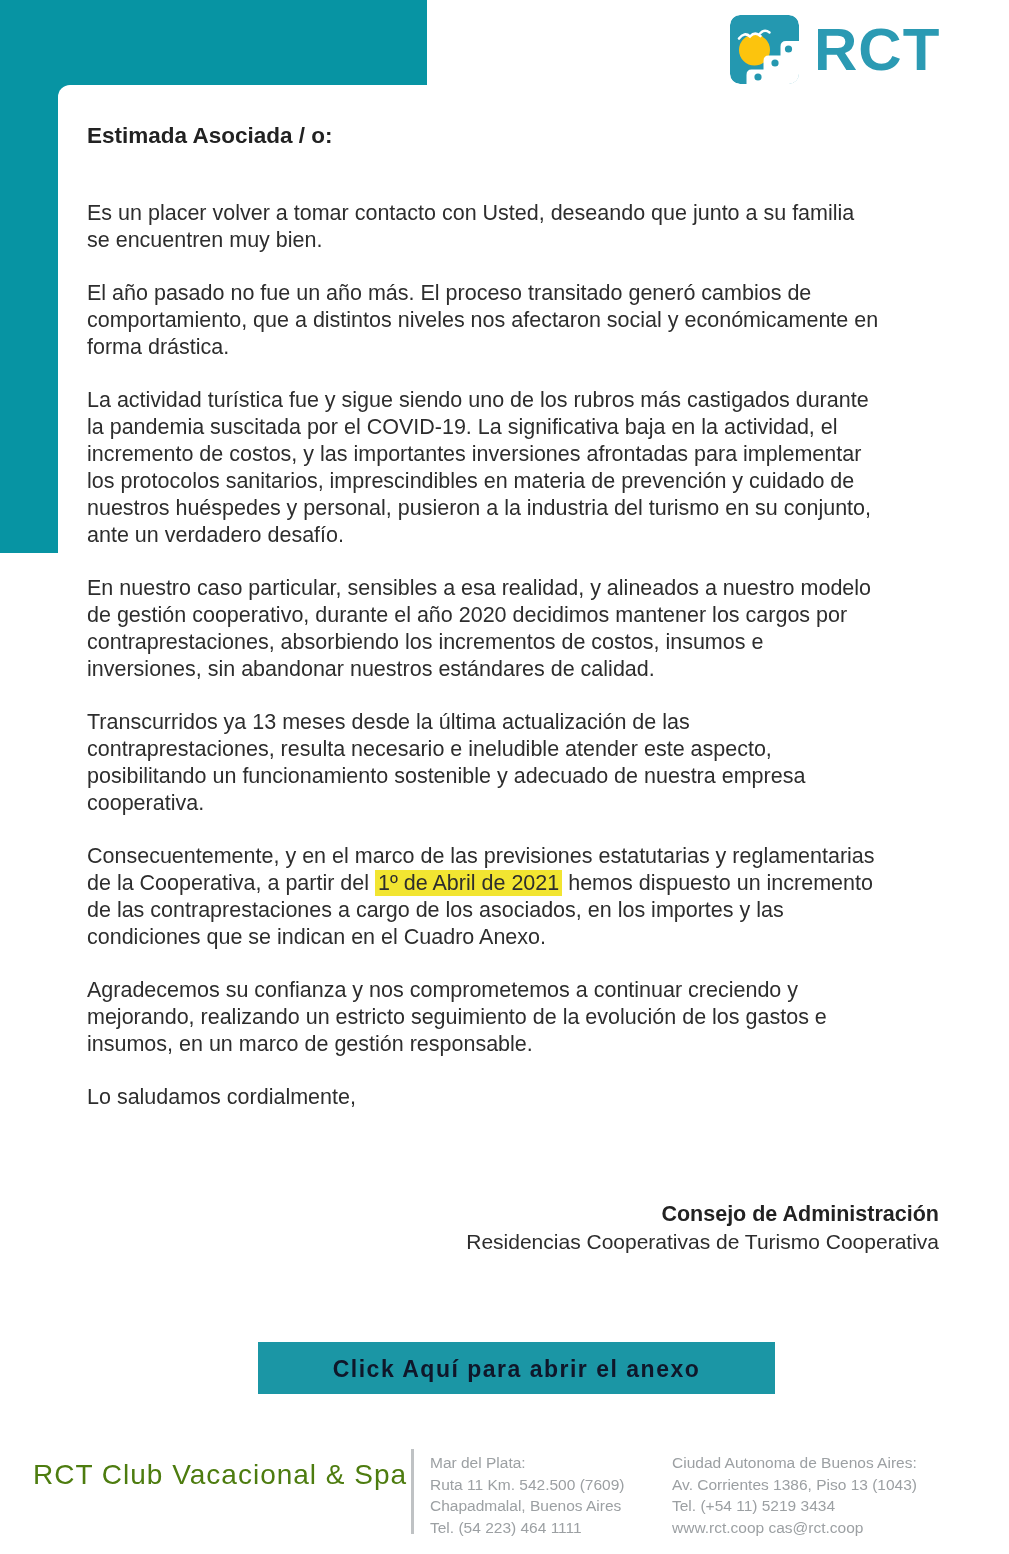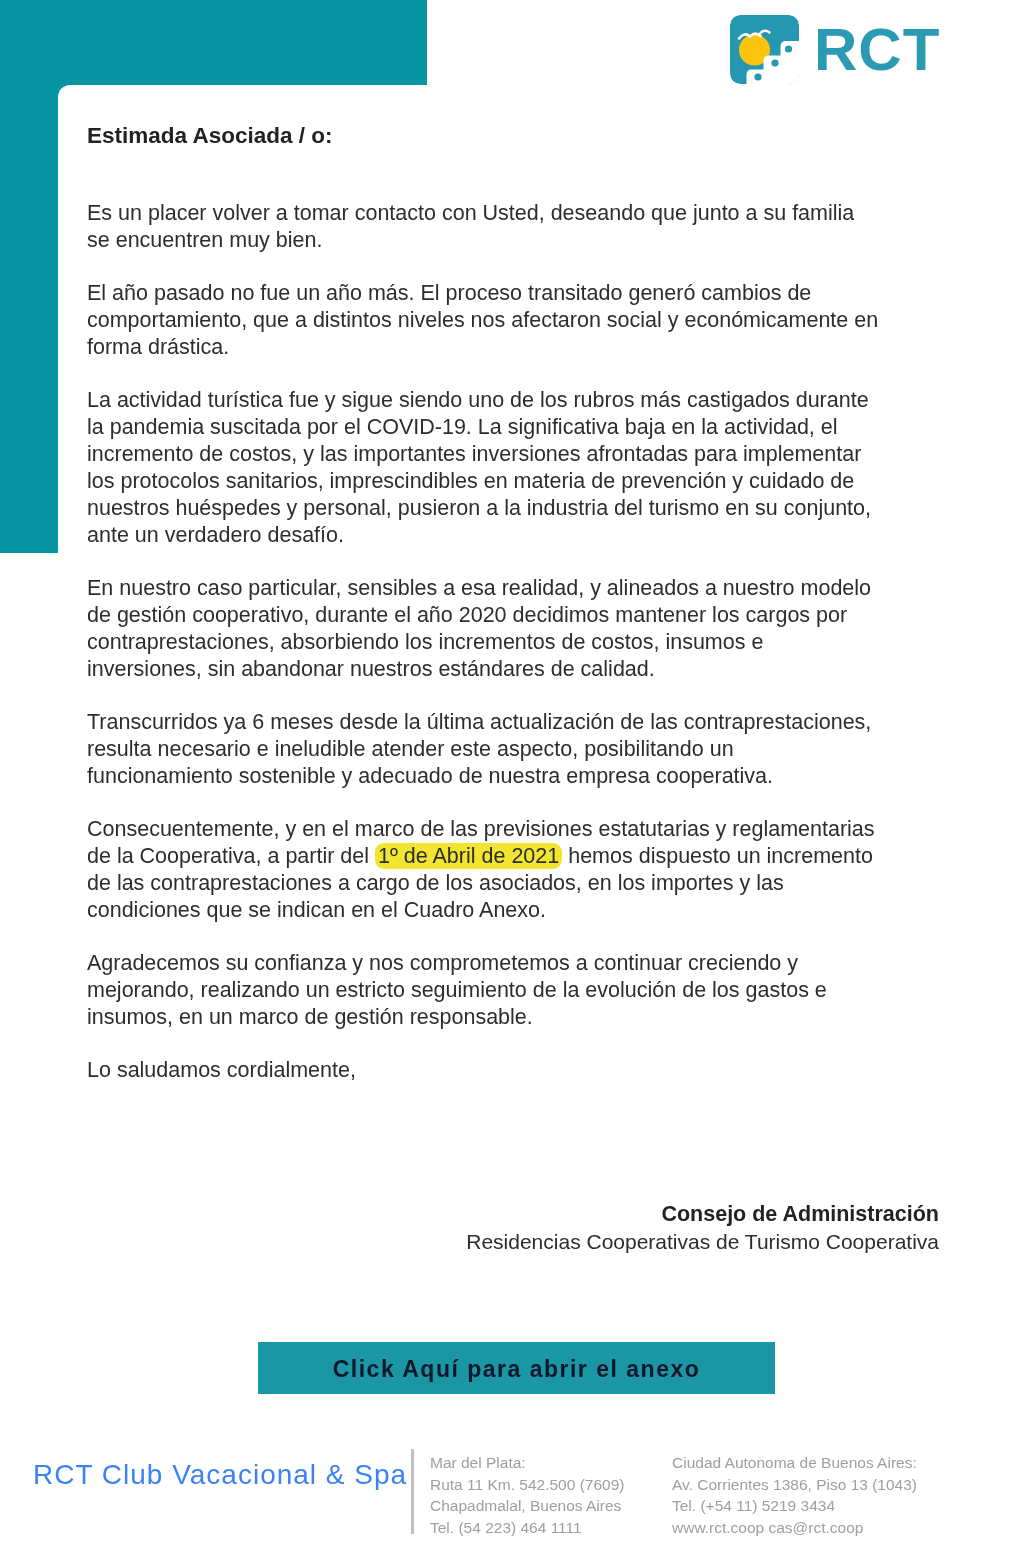--- a/index.html
+++ b/index.html
@@ -16,38 +16,38 @@
   
   .logo { position:absolute; left:730px; top:15px; display:flex; align-items:flex-start; gap:15px; }
   .logo-icon { display:block; }
   .logo-wordmark { font-size:60px; font-weight:700; letter-spacing:1px; color:#2b9ab3; line-height:69px; }
 
   
   .content { position:absolute; left:87px; top:122px; width:792px; color:#2d2d2d; }
   .salutation { font-size:22.5px; font-weight:700; line-height:28px; margin:0 0 50px 0; color:#222222; }
   .content p { font-size:21.5px; line-height:27px; margin:0 0 26px 0; }
   .closing { margin-top:19px !important; }
-  .date-highlight { background:#f2e531; padding:1px 3px;border-radius:9px; }
+  .date-highlight { background:#f2e531; padding:1px 3px; }
 
   
   .signature { position:absolute; right:70px; top:1200px; text-align:right; color:#2d2d2d;
                font-size:21px; line-height:28px; }
   .signature .sig-title { font-weight:700; font-size:21.5px; color:#222222; }
 
   
   .cta-button {
     position:absolute; left:258px; top:1342px; width:517px; height:52px;
     background:#1b96a5; color:#0f172a; border:none; cursor:pointer;
     font-family:"Liberation Sans", sans-serif;
     font-size:23px; font-weight:700; letter-spacing:1.5px; line-height:52px; text-align:center;
   }
 
   
   .footer-brand { position:absolute; left:33px; top:1458px; font-size:28px; letter-spacing:1px;
-                  color:#3b82f6; line-height:34px; }
+                  color:#4d7c0f; line-height:34px; }
   .footer-divider { position:absolute; left:411px; top:1449px; width:3px; height:85px; background:#bfc2c4; }
   .footer-col { position:absolute; top:1452px; font-size:15.5px; line-height:21.5px; color:#9ca0a3; }
   .footer-col p { margin:0; }
   .col-mdp { left:430px; }
   .col-caba { left:672px; }
 </style>
 </head>
 <body>
 
 <div class="page">
@@ -76,21 +76,21 @@
     <div class="logo-wordmark">RCT</div>
   </div>
 
   <div class="content">
     <h1 class="salutation">Estimada Asociada / o:</h1>
 
     <p>Es un placer volver a tomar contacto con Usted, deseando que junto a su familia se encuentren muy bien.</p>
     <p>El año pasado no fue un año más. El proceso transitado generó cambios de comportamiento, que a distintos niveles nos afectaron social y económicamente en forma drástica.</p>
     <p>La actividad turística fue y sigue siendo uno de los rubros más castigados durante la pandemia suscitada por el COVID-19. La significativa baja en la actividad, el incremento de costos, y las importantes inversiones afrontadas para implementar los protocolos sanitarios, imprescindibles en materia de prevención y cuidado de nuestros huéspedes y personal, pusieron a la industria del turismo en su conjunto, ante un verdadero desafío.</p>
     <p>En nuestro caso particular, sensibles a esa realidad, y alineados a nuestro modelo de gestión cooperativo, durante el año 2020 decidimos mantener los cargos por contraprestaciones, absorbiendo los incrementos de costos, insumos e inversiones, sin abandonar nuestros estándares de calidad.</p>
-    <p>Transcurridos ya 6 meses desde la última actualización de las contraprestaciones, resulta necesario e ineludible atender este aspecto, posibilitando un funcionamiento sostenible y adecuado de nuestra empresa cooperativa.</p>
+    <p>Transcurridos ya 13 meses desde la última actualización de las contraprestaciones, resulta necesario e ineludible atender este aspecto, posibilitando un funcionamiento sostenible y adecuado de nuestra empresa cooperativa.</p>
 
     <p><span>Consecuentemente, y en el marco de las previsiones estatutarias y reglamentarias de la Cooperativa, a partir del </span><span class="date-highlight">1º de Abril de 2021</span><span> hemos dispuesto un incremento de las contraprestaciones a cargo de los asociados, en los importes y las condiciones que se indican en el Cuadro Anexo.</span></p>
 
     <p>Agradecemos su confianza y nos comprometemos a continuar creciendo y mejorando, realizando un estricto seguimiento de la evolución de los gastos e insumos, en un marco de gestión responsable.</p>
     <p class="closing">Lo saludamos cordialmente,</p>
   </div>
 
   <div class="signature">
     <div class="sig-title">Consejo de Administración</div>
     <div>Residencias Cooperativas de Turismo Cooperativa</div>

